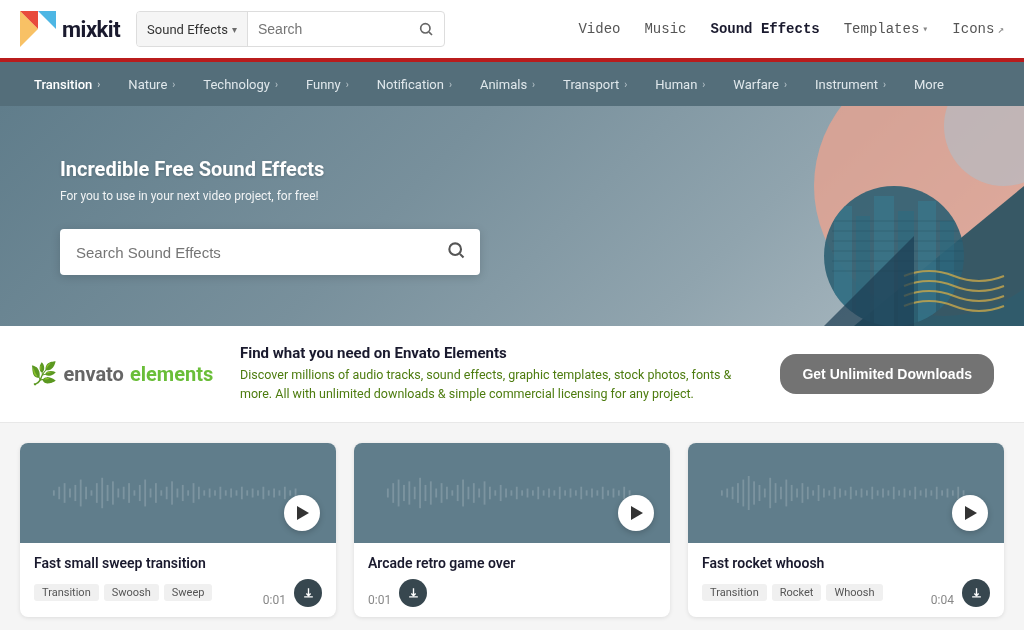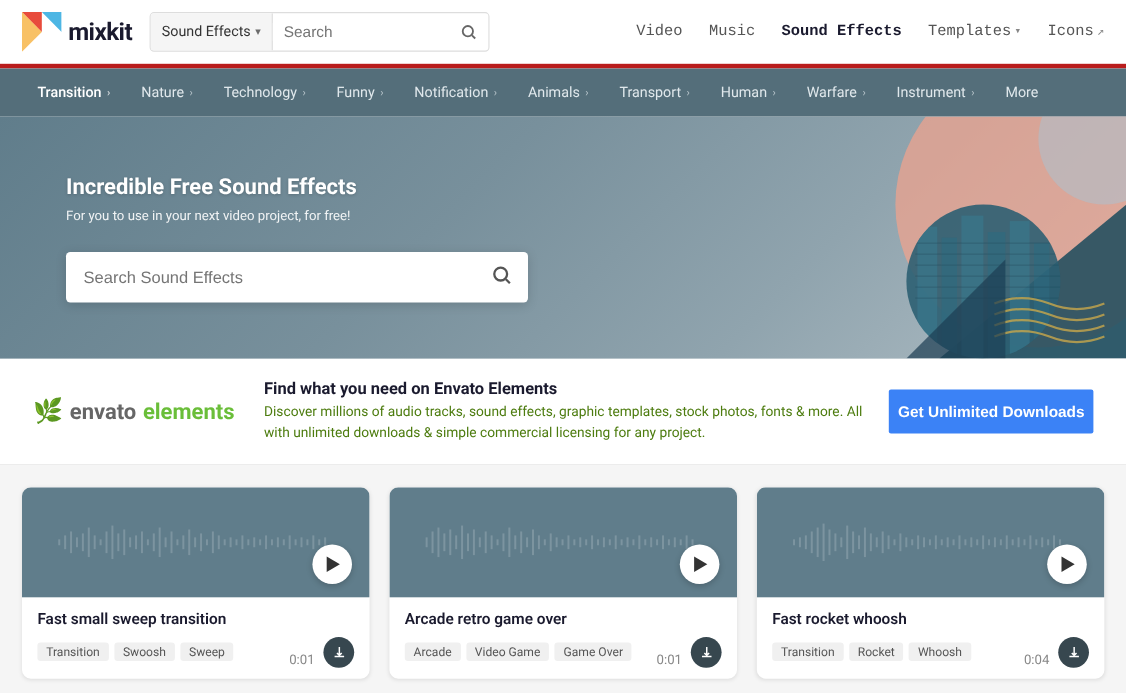--- a/index.html
+++ b/index.html
@@ -221,25 +221,25 @@
       font-weight: 700;
       color: #1a1a2e;
       margin-bottom: 4px;
     }
     .envato-desc {
       font-size: 12.5px;
       color: #4d7c0f;
       line-height: 1.5;
     }
     .envato-btn {
-      background: #3b82f6;
+      background: #737373;
       color: #fff;
       border: none;
-      border-radius: 2px;
-      padding: 12px 8px;
+      border-radius: 16px;
+      padding: 12px 22px;
       font-size: 14px;
       font-weight: 600;
       cursor: pointer;
       white-space: nowrap;
     }
 
     
     .cards-grid {
       display: flex;
       gap: 18px;
@@ -629,25 +629,20 @@
         <rect x="274" y="18" width="2" height="14" fill="#90a4ae"></rect>
         <rect x="280" y="22" width="2" height="6" fill="#90a4ae"></rect>
       </svg>
       <div class="play-btn">
         <div class="play-triangle"></div>
       </div>
     </div>
     <div class="card-info">
       <div class="card-title">Arcade retro game over</div>
       <div class="card-footer">
-        <div class="card-tags">
-          <span class="tag">Arcade</span>
-          <span class="tag">Video Game</span>
-          <span class="tag">Game Over</span>
-        </div>
         <div class="card-meta">
           <span class="card-duration">0:01</span>
           <div class="download-btn">
             <svg width="13" height="13" viewBox="0 0 24 24" fill="none" stroke="#fff" stroke-width="2.5">
               <path d="M12 4v12M8 14l4 4 4-4"></path>
                 <line x1="4" y1="20" x2="20" y2="20"></line>
             </svg>
           </div>
         </div>
       </div>

